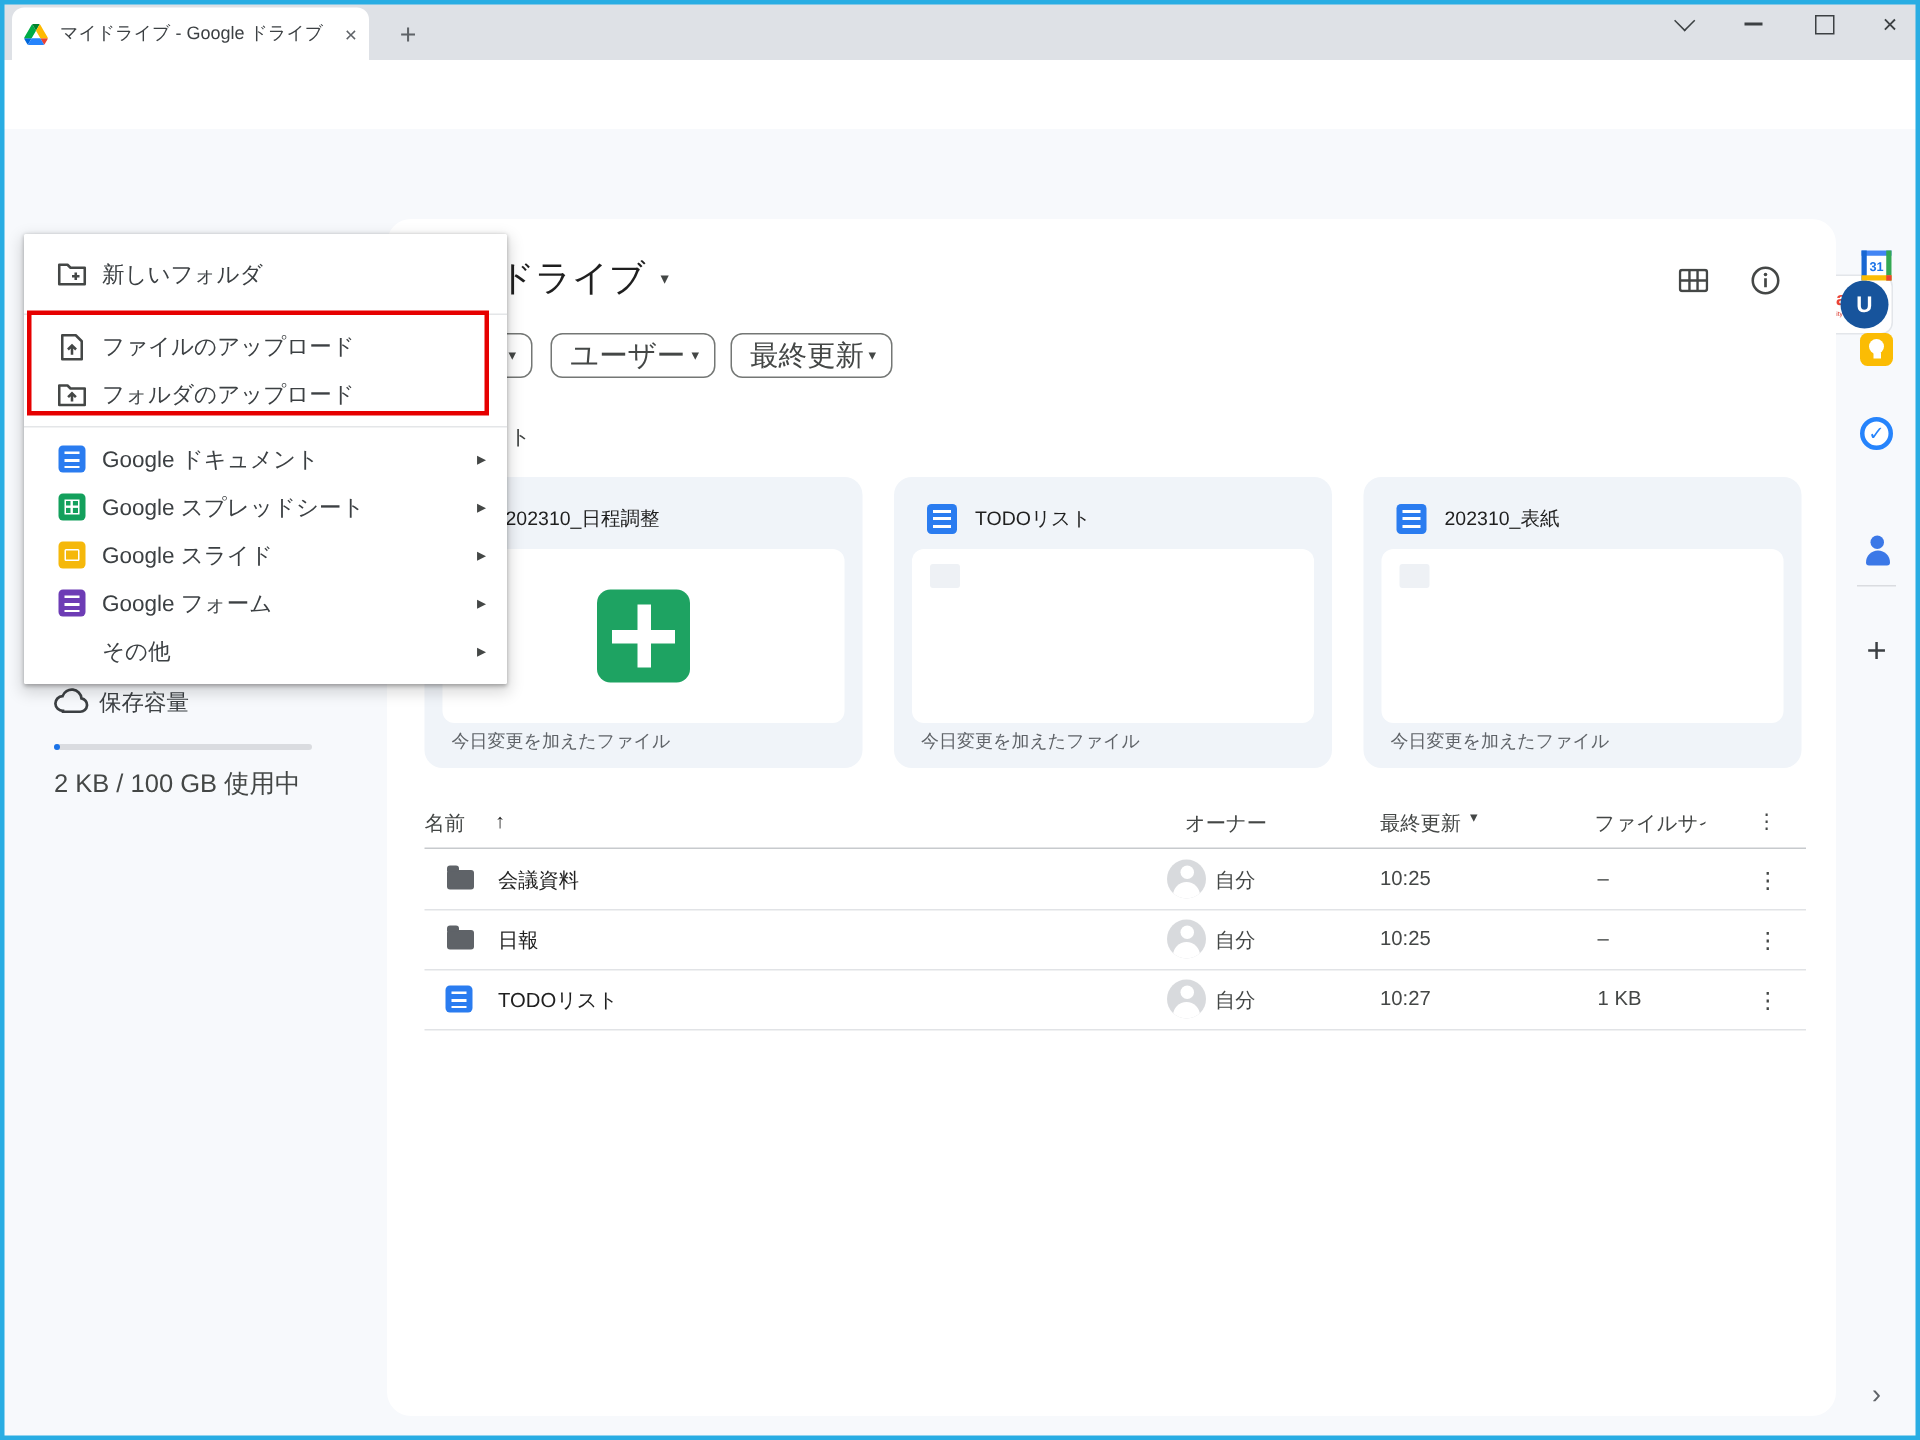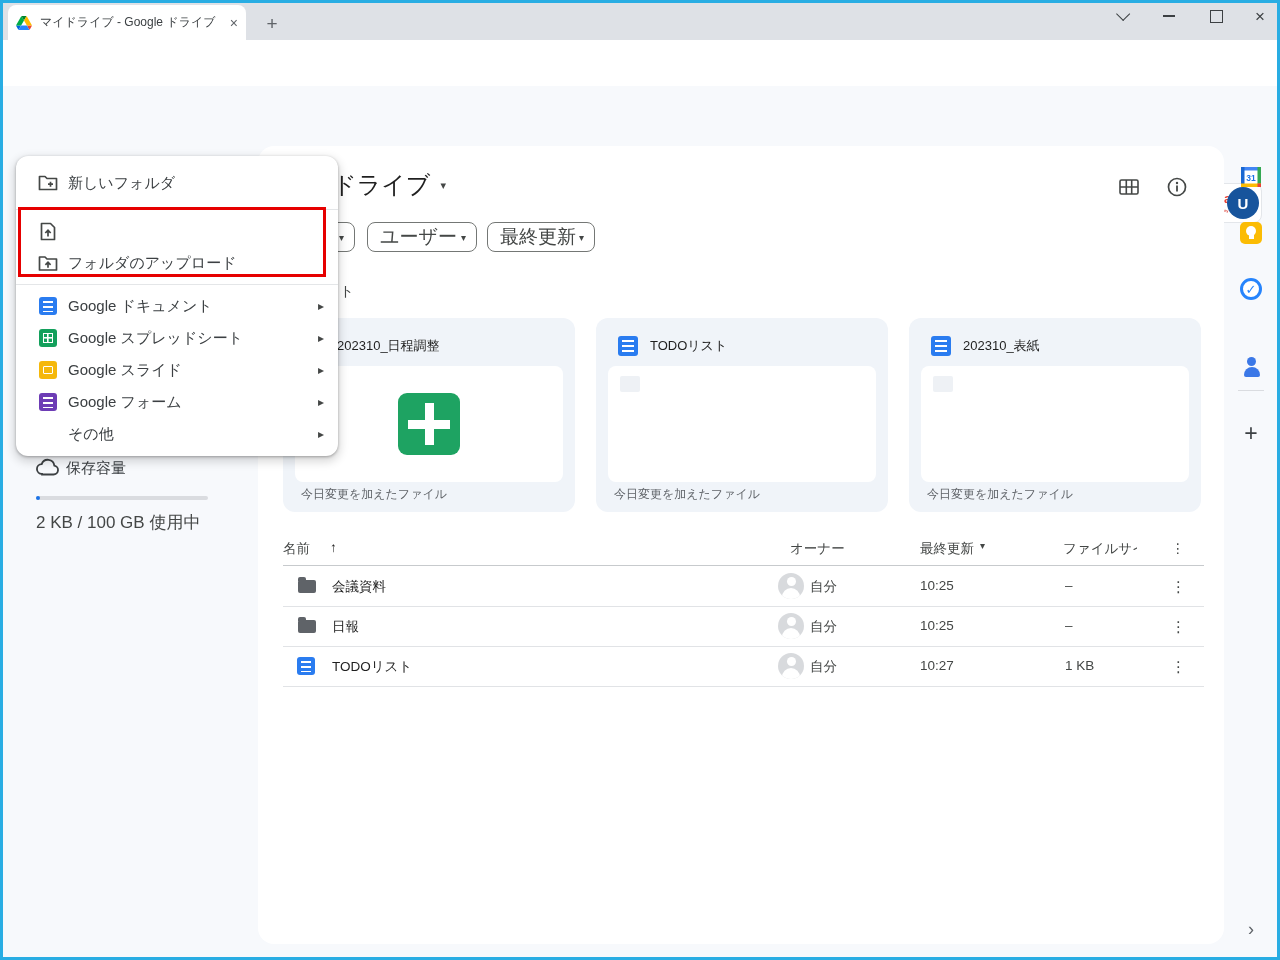--- a/index.html
+++ b/index.html
@@ -80,21 +80,21 @@
   .cell{position:absolute;top:12px;}
   .fname{color:#1f1f1f;}
   .folder-ic{position:absolute;left:15px;top:14px;width:18px;height:13px;background:#5f6368;border-radius:2px;}
   .folder-ic::before{content:"";position:absolute;left:0;top:-3px;width:8px;height:4px;background:#5f6368;border-radius:2px 2px 0 0;}
   .owner-av{position:absolute;left:495px;top:7px;width:26px;height:26px;border-radius:50%;background:#d8dadd;overflow:hidden;}
   .owner-av::before{content:"";position:absolute;left:8.5px;top:4px;width:9px;height:9px;border-radius:50%;background:#fff;}
   .owner-av::after{content:"";position:absolute;left:4px;top:15px;width:18px;height:12px;border-radius:9px 9px 0 0;background:#fff;}
   .dots{font-size:15px;color:#444746;}
 
   
-  .menu{position:absolute;left:16px;top:156px;width:322px;background:#fff;border-radius:12px;box-shadow:0 1px 3px rgba(0,0,0,.3),0 4px 10px 2px rgba(0,0,0,.15);z-index:40;padding:6px 0;box-sizing:border-box;}
+  .menu{position:absolute;left:16px;top:156px;width:322px;background:#fff;border-radius:1px;box-shadow:0 1px 3px rgba(0,0,0,.3),0 4px 10px 2px rgba(0,0,0,.15);z-index:40;padding:6px 0;box-sizing:border-box;}
   .mrow{display:flex;align-items:center;height:32px;padding-left:22px;}
   .mrow.first{height:42px;}
   .mrow .mlabel{font-size:15px;color:#3c4043;margin-left:10px;flex:1;}
   .mrow .mic{width:20px;height:20px;flex:none;display:flex;align-items:center;justify-content:center;}
   .marr{font-size:12px;color:#444746;margin-right:14px;}
   .mdiv{height:1px;background:#e4e6e8;margin:5px 0;}
   .redbox{position:absolute;left:2px;top:51px;width:308px;height:70px;border:3px solid #e60000;box-sizing:border-box;pointer-events:none;}
 
   
   .storage-label{position:absolute;left:66px;top:459px;font-size:15px;color:#3c4043;}
@@ -373,20 +373,21 @@
       <span class="mlabel">新しいフォルダ</span>
     </div>
     <div class="mdiv"></div>
     <div class="mrow">
       <span class="mic">
         <svg width="16" height="19" viewBox="0 0 16 19">
             <path d="M1.5 1.5h9l4 4v12h-13z" fill="none" stroke="#444746" stroke-width="1.7" stroke-linejoin="round"></path>
             <path d="M8 14.5V8.8M5.3 11l2.7-2.7L10.7 11" fill="none" stroke="#444746" stroke-width="1.7"></path>
           </svg>
       </span>
+      <span class="mlabel">ファイルのアップロード</span>
     </div>
     <div class="mrow">
       <span class="mic">
         <svg width="20" height="17" viewBox="0 0 20 17">
             <path d="M1.5 2h5.5l2 2h9.5v11h-17z" fill="none" stroke="#444746" stroke-width="1.7" stroke-linejoin="round"></path>
             <path d="M10 12.7V7.6M7.4 9.8L10 7.2l2.6 2.6" fill="none" stroke="#444746" stroke-width="1.7"></path>
           </svg>
       </span>
       <span class="mlabel">フォルダのアップロード</span>
     </div>

